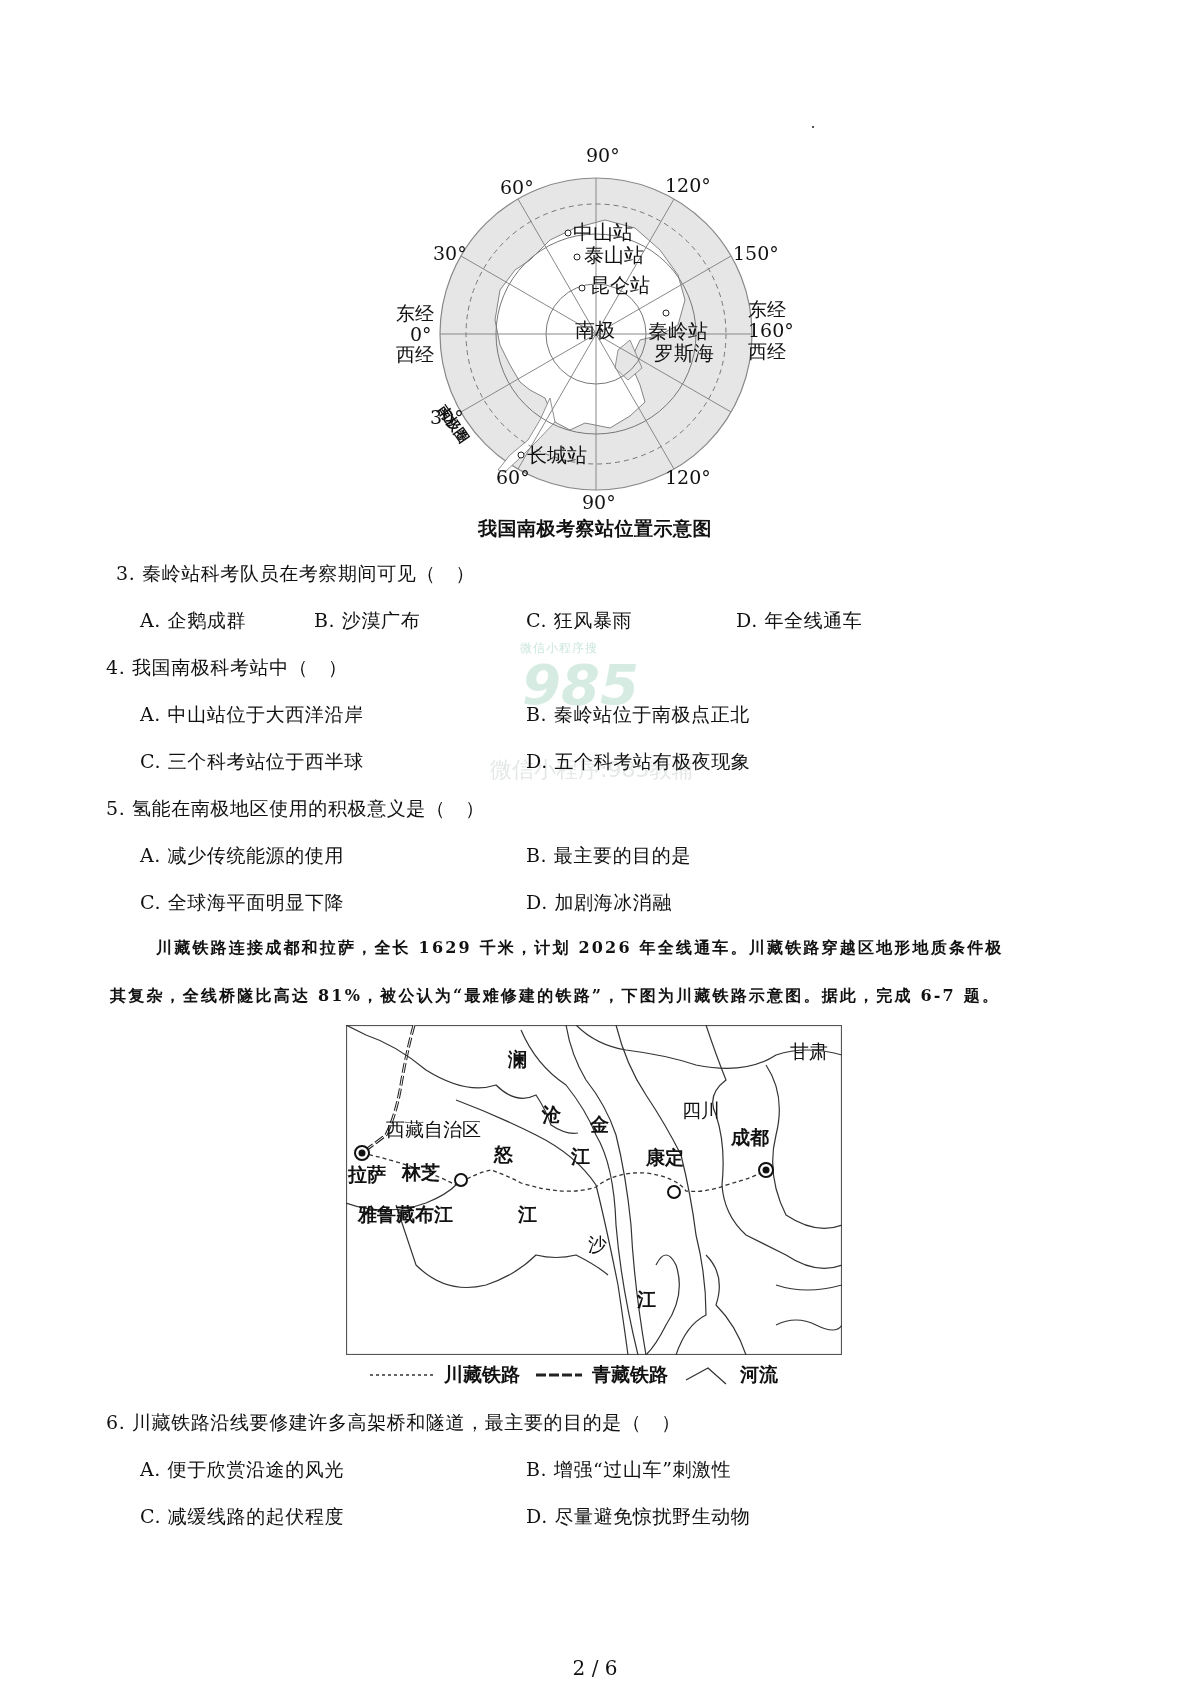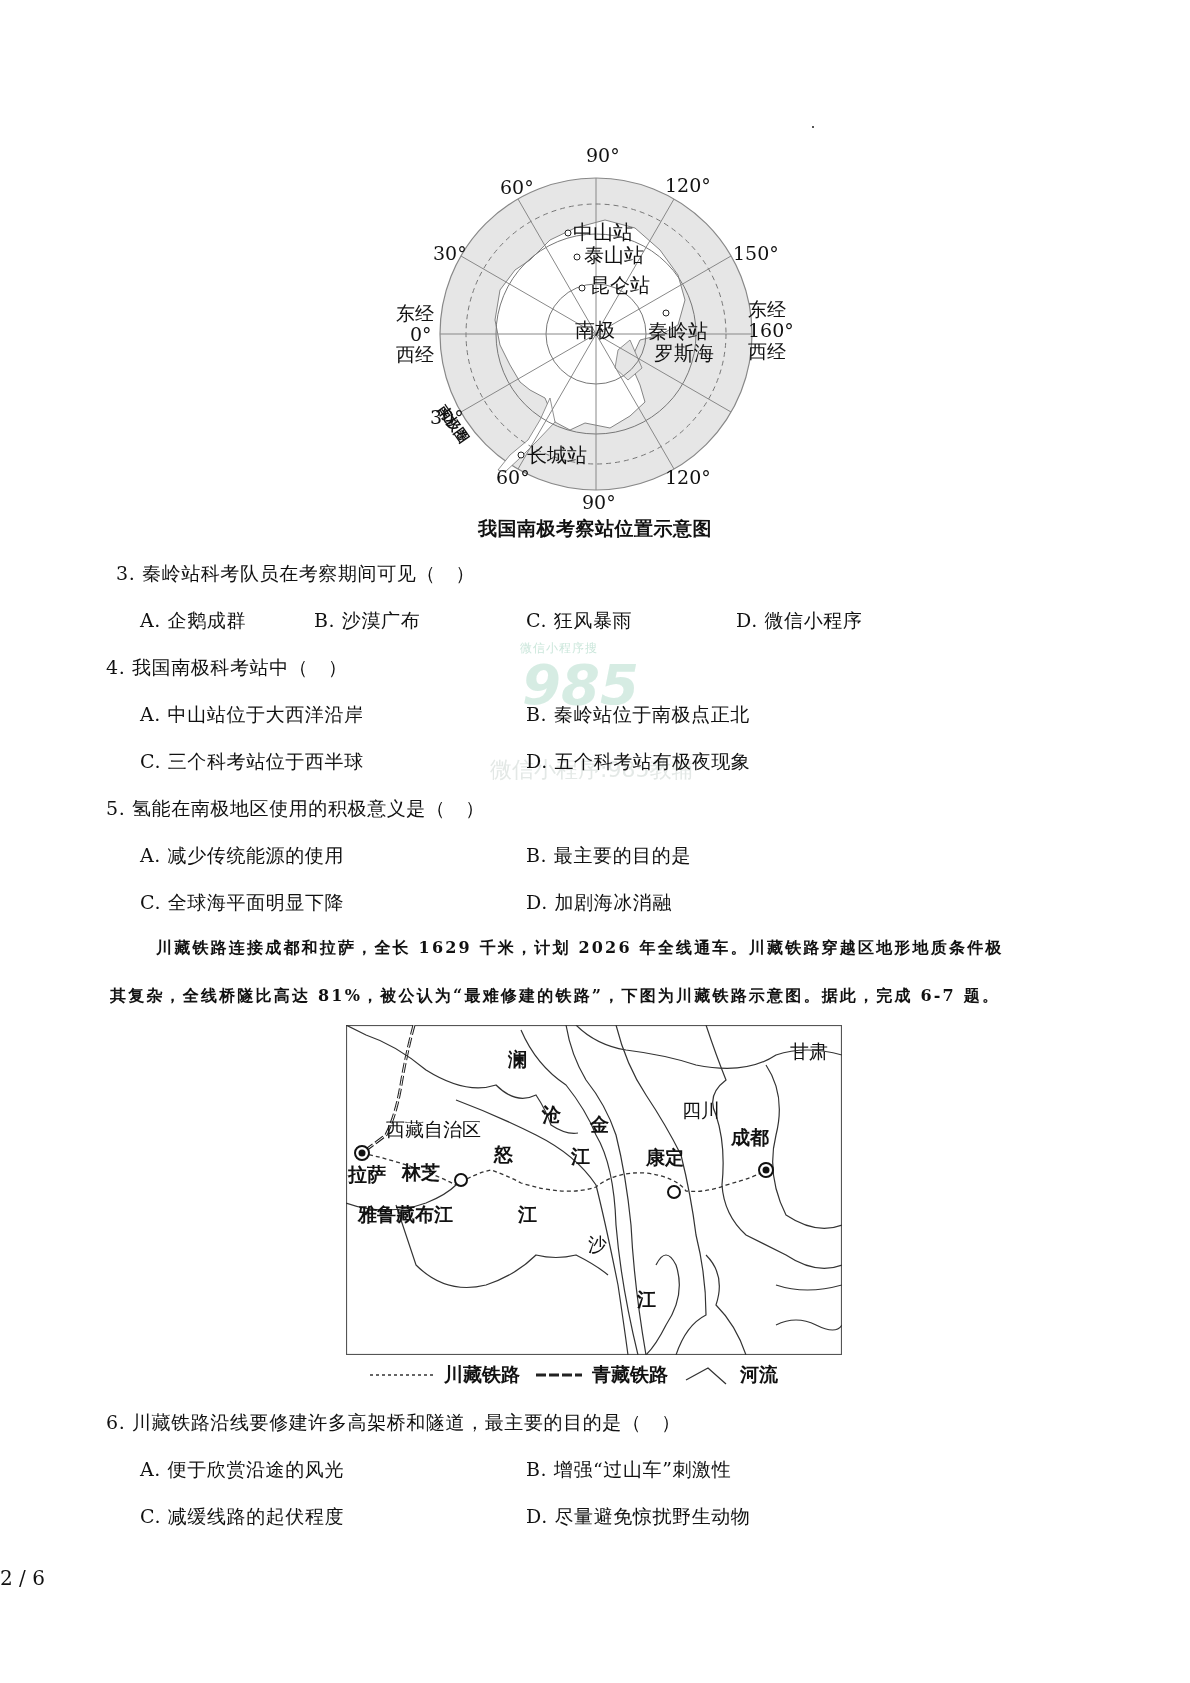--- a/index.html
+++ b/index.html
@@ -21,21 +21,21 @@
   .para { position: absolute; font-size: 16px; line-height: 1; white-space: nowrap; letter-spacing: 2.2px; font-weight: bold; }
 
   
   .wm { position: absolute; color: #bfe1d3; opacity: 0.8; font-family: "DejaVu Sans", sans-serif; }
 
   
   #rail { position: absolute; left: 346px; top: 1025px; width: 496px; height: 330px; }
   .mlbl { position: absolute; font-size: 19px; line-height: 1; white-space: nowrap; }
   .mlbl.b { font-weight: bold; }
   .legend { position: absolute; top: 1362px; left: 370px; height: 26px; display: flex; align-items: center; gap: 10px; font-size: 19px; font-weight: bold; }
-  .page-num { position: absolute; top: 1566px; left: 0; width: 1190px; text-align: left; font-size: 20px; }
+  .page-num { position: absolute; top: 1656px; left: 0; width: 1190px; text-align: center; font-size: 20px; }
 </style>
 </head>
 <body>
 
 <div class="dot"></div>
 
 <div id="polar">
   <svg width="400" height="370" viewBox="0 0 400 370" style="position:absolute;left:0;top:0">
 
     <circle cx="236" cy="194" r="156" fill="#e6e6e6" stroke="#888" stroke-width="1.2"></circle>
@@ -99,21 +99,21 @@
 <div class="wm" style="left:522px;top:652px;font-size:56px;font-style:italic;font-weight:bold;color:#cde8dd">985</div>
 <div class="wm" style="left:490px;top:755px;font-size:22px;color:#dde3e0">微信小程序:985教辅</div>
 
 <div class="q" style="left:116px;top:564px">
   <span>3.</span>
   <span>秦岭站科考队员在考察期间可见（　）</span>
 </div>
 <div class="opt" style="left:140px;top:611px"><span>A.</span> <span>企鹅成群</span></div>
 <div class="opt" style="left:314px;top:611px"><span>B.</span> <span>沙漠广布</span></div>
 <div class="opt" style="left:526px;top:611px"><span>C.</span> <span>狂风暴雨</span></div>
-<div class="opt" style="left:736px;top:611px"><span>D.</span> <span>微信小程序</span></div>
+<div class="opt" style="left:736px;top:611px"><span>D.</span> <span>年全线通车</span></div>
 
 <div class="q" style="left:106px;top:658px">
   <span>4.</span>
   <span>我国南极科考站中（　）</span>
 </div>
 <div class="opt" style="left:140px;top:705px"><span>A.</span> <span>中山站位于大西洋沿岸</span></div>
 <div class="opt" style="left:526px;top:705px"><span>B.</span> <span>秦岭站位于南极点正北</span></div>
 <div class="opt" style="left:140px;top:752px"><span>C.</span> <span>三个科考站位于西半球</span></div>
 <div class="opt" style="left:526px;top:752px"><span>D.</span> <span>五个科考站有极夜现象</span></div>
 

